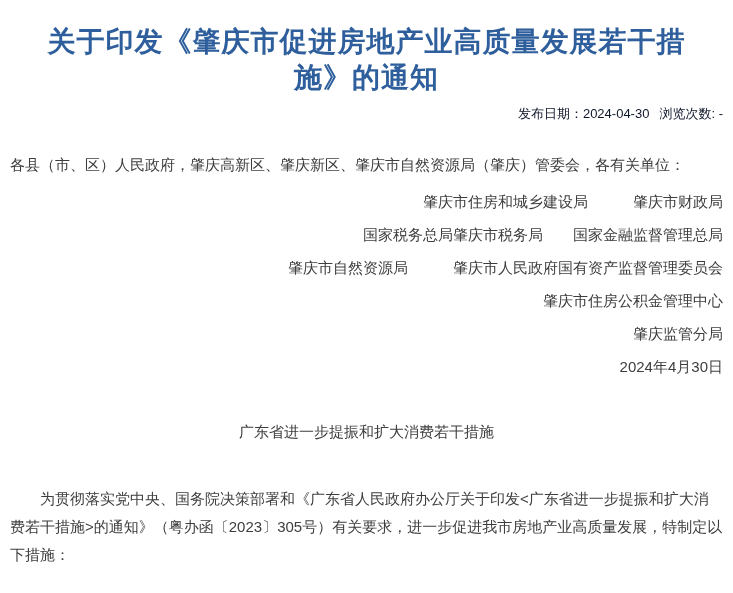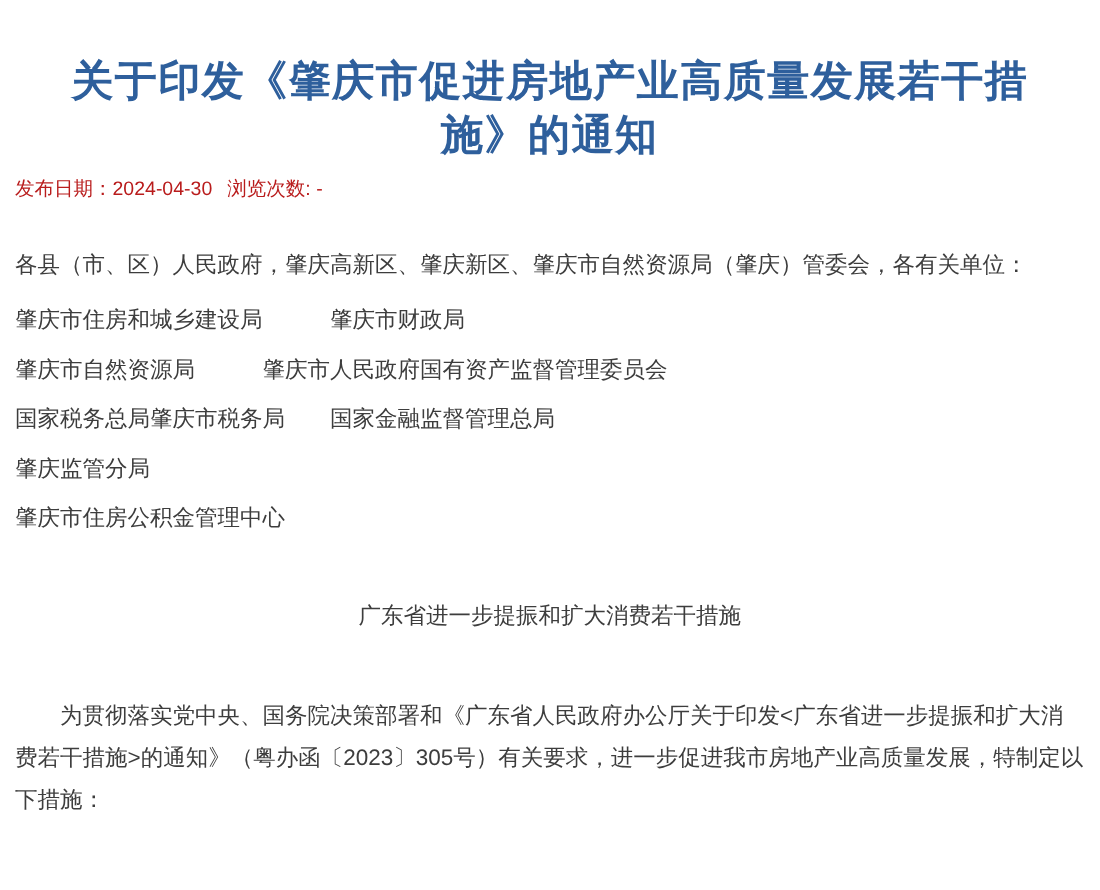--- a/index.html
+++ b/index.html
@@ -7,35 +7,35 @@
     padding: 0;
     background: #ffffff;
     font-family: "Liberation Sans", "DejaVu Sans", sans-serif;
   }
   .page {
     width: 733px;
     height: 593px;
     background: #ffffff;
     overflow: hidden;
     box-sizing: border-box;
-    padding: 16px 10px;
+    padding: 4px 10px;
   }
   .doc-title {
     margin: 20px 20px 0 20px;
     text-align: center;
     color: #2e5f9c;
     font-size: 28px;
     line-height: 36px;
     font-weight: bold;
     letter-spacing: 1px;
   }
   .meta-line {
     margin-top: 8px;
-    text-align: left;
-    color: #b91c1c;
+    text-align: right;
+    color: #0f172a;
     font-size: 13px;
     line-height: 20px;
   }
   .meta-line .meta-value {
     margin-right: 10px;
   }
   .content {
     color: #3d3d3d;
     font-size: 15px;
     line-height: 27px;
@@ -44,21 +44,21 @@
   .salutation {
     margin-top: 27px;
   }
   .para-indent {
     margin-top: 4px;
     text-indent: 2em;
   }
   .center-line {
     margin-top: 6px;
     margin-bottom: 6px;
-    text-align: left;
+    text-align: right;
   }
   .sig-block {
     margin-top: 10px;
   }
   .attachment-title {
     margin-top: 38px;
     text-align: center;
   }
   .policy-intro {
     margin-top: 40px;
@@ -78,24 +78,25 @@
     <span>-</span>
   </div>
 
   <div class="content">
 
     <p class="salutation">各县（市、区）人民政府，肇庆高新区、肇庆新区、肇庆市自然资源局（肇庆）管委会，各有关单位：</p>
 
 
     <div class="sig-block">
       <p class="center-line">肇庆市住房和城乡建设局　　　肇庆市财政局</p>
+      <p class="center-line">国家税务总局肇庆市税务局　　国家金融监督管理总局</p>
       <p class="center-line">肇庆市自然资源局　　　肇庆市人民政府国有资产监督管理委员会</p>
-      <p class="center-line">国家税务总局肇庆市税务局　　国家金融监督管理总局</p>
+      <p class="center-line">肇庆市住房公积金管理中心</p>
       <p class="center-line">肇庆监管分局</p>
-      <p class="center-line">肇庆市住房公积金管理中心</p>
+      <p class="center-line">2024年4月30日</p>
     </div>
 
     <p class="attachment-title">广东省进一步提振和扩大消费若干措施</p>
 
     <p class="policy-intro">为贯彻落实党中央、国务院决策部署和《广东省人民政府办公厅关于印发&lt;广东省进一步提振和扩大消费若干措施&gt;的通知》（粤办函〔2023〕305号）有关要求，进一步促进我市房地产业高质量发展，特制定以下措施：</p>
 
   </div>
 </div>
 
 </body></html>

